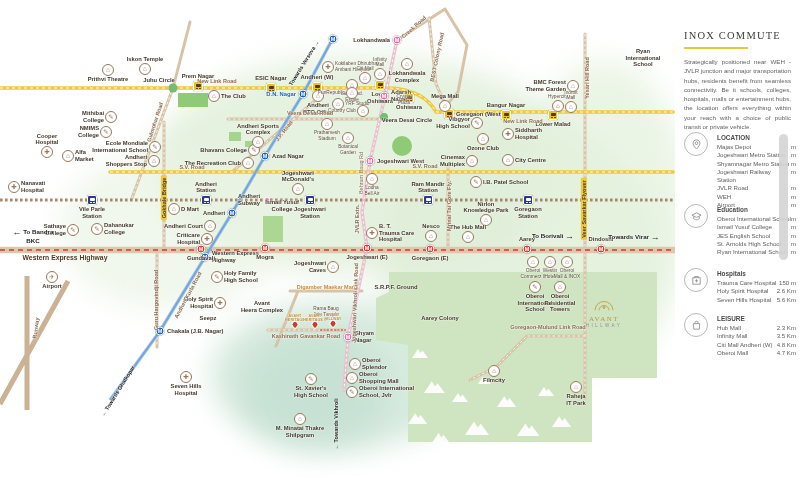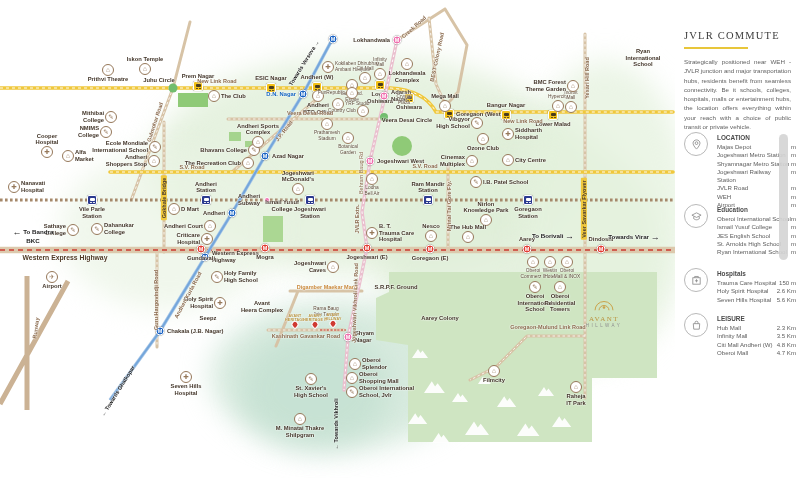--- a/index.html
+++ b/index.html
@@ -623,21 +623,21 @@
       <div class="mk" style="left: 604px; top: 312px;">
         <div class="logo-av"><svg width="26" height="12" viewBox="0 0 26 12">
             <path d="M4 12 A9 9 0 0 1 22 12" fill="none" stroke="#c9a24b" stroke-width="1"></path>
             <path d="M8 12 A5 5 0 0 1 18 12" fill="none" stroke="#c9a24b" stroke-width="1"></path>
             <circle cx="13" cy="9" r="1.3" fill="#c9a24b"></circle>
           </svg><div class="l1">AVANT</div><div class="l2">HILLWAY</div></div>
       </div>
     </div>
 
 <div id="panel">
-  <h1>JVLR COMMUTE</h1>
+  <h1>INOX COMMUTE</h1>
   <div id="rule"></div>
   <p id="body-copy">Strategically positioned near WEH - JVLR junction and major transportation hubs, residents benefit from seamless connectivity. Be it schools, colleges, hospitals, malls or entertainment hubs, the location offers everything within your reach with a choice of public transit or private vehicle.</p>
   <div id="sections">
         <div class="sec" style="top: 134px;">
           <div class="circ">
             <svg width="11" height="11" viewBox="0 0 12 12">
               <path d="M6 1 C3.8 1 2.2 2.6 2.2 4.6 C2.2 7.2 6 11 6 11 C6 11 9.8 7.2 9.8 4.6 C9.8 2.6 8.2 1 6 1 Z M6 6 A1.5 1.5 0 1 1 6 3 A1.5 1.5 0 0 1 6 6 Z" fill="none" stroke="#8a8a8a" stroke-width=".9"></path>
             </svg>
           </div>
           <div class="stitle">LOCATION</div>

